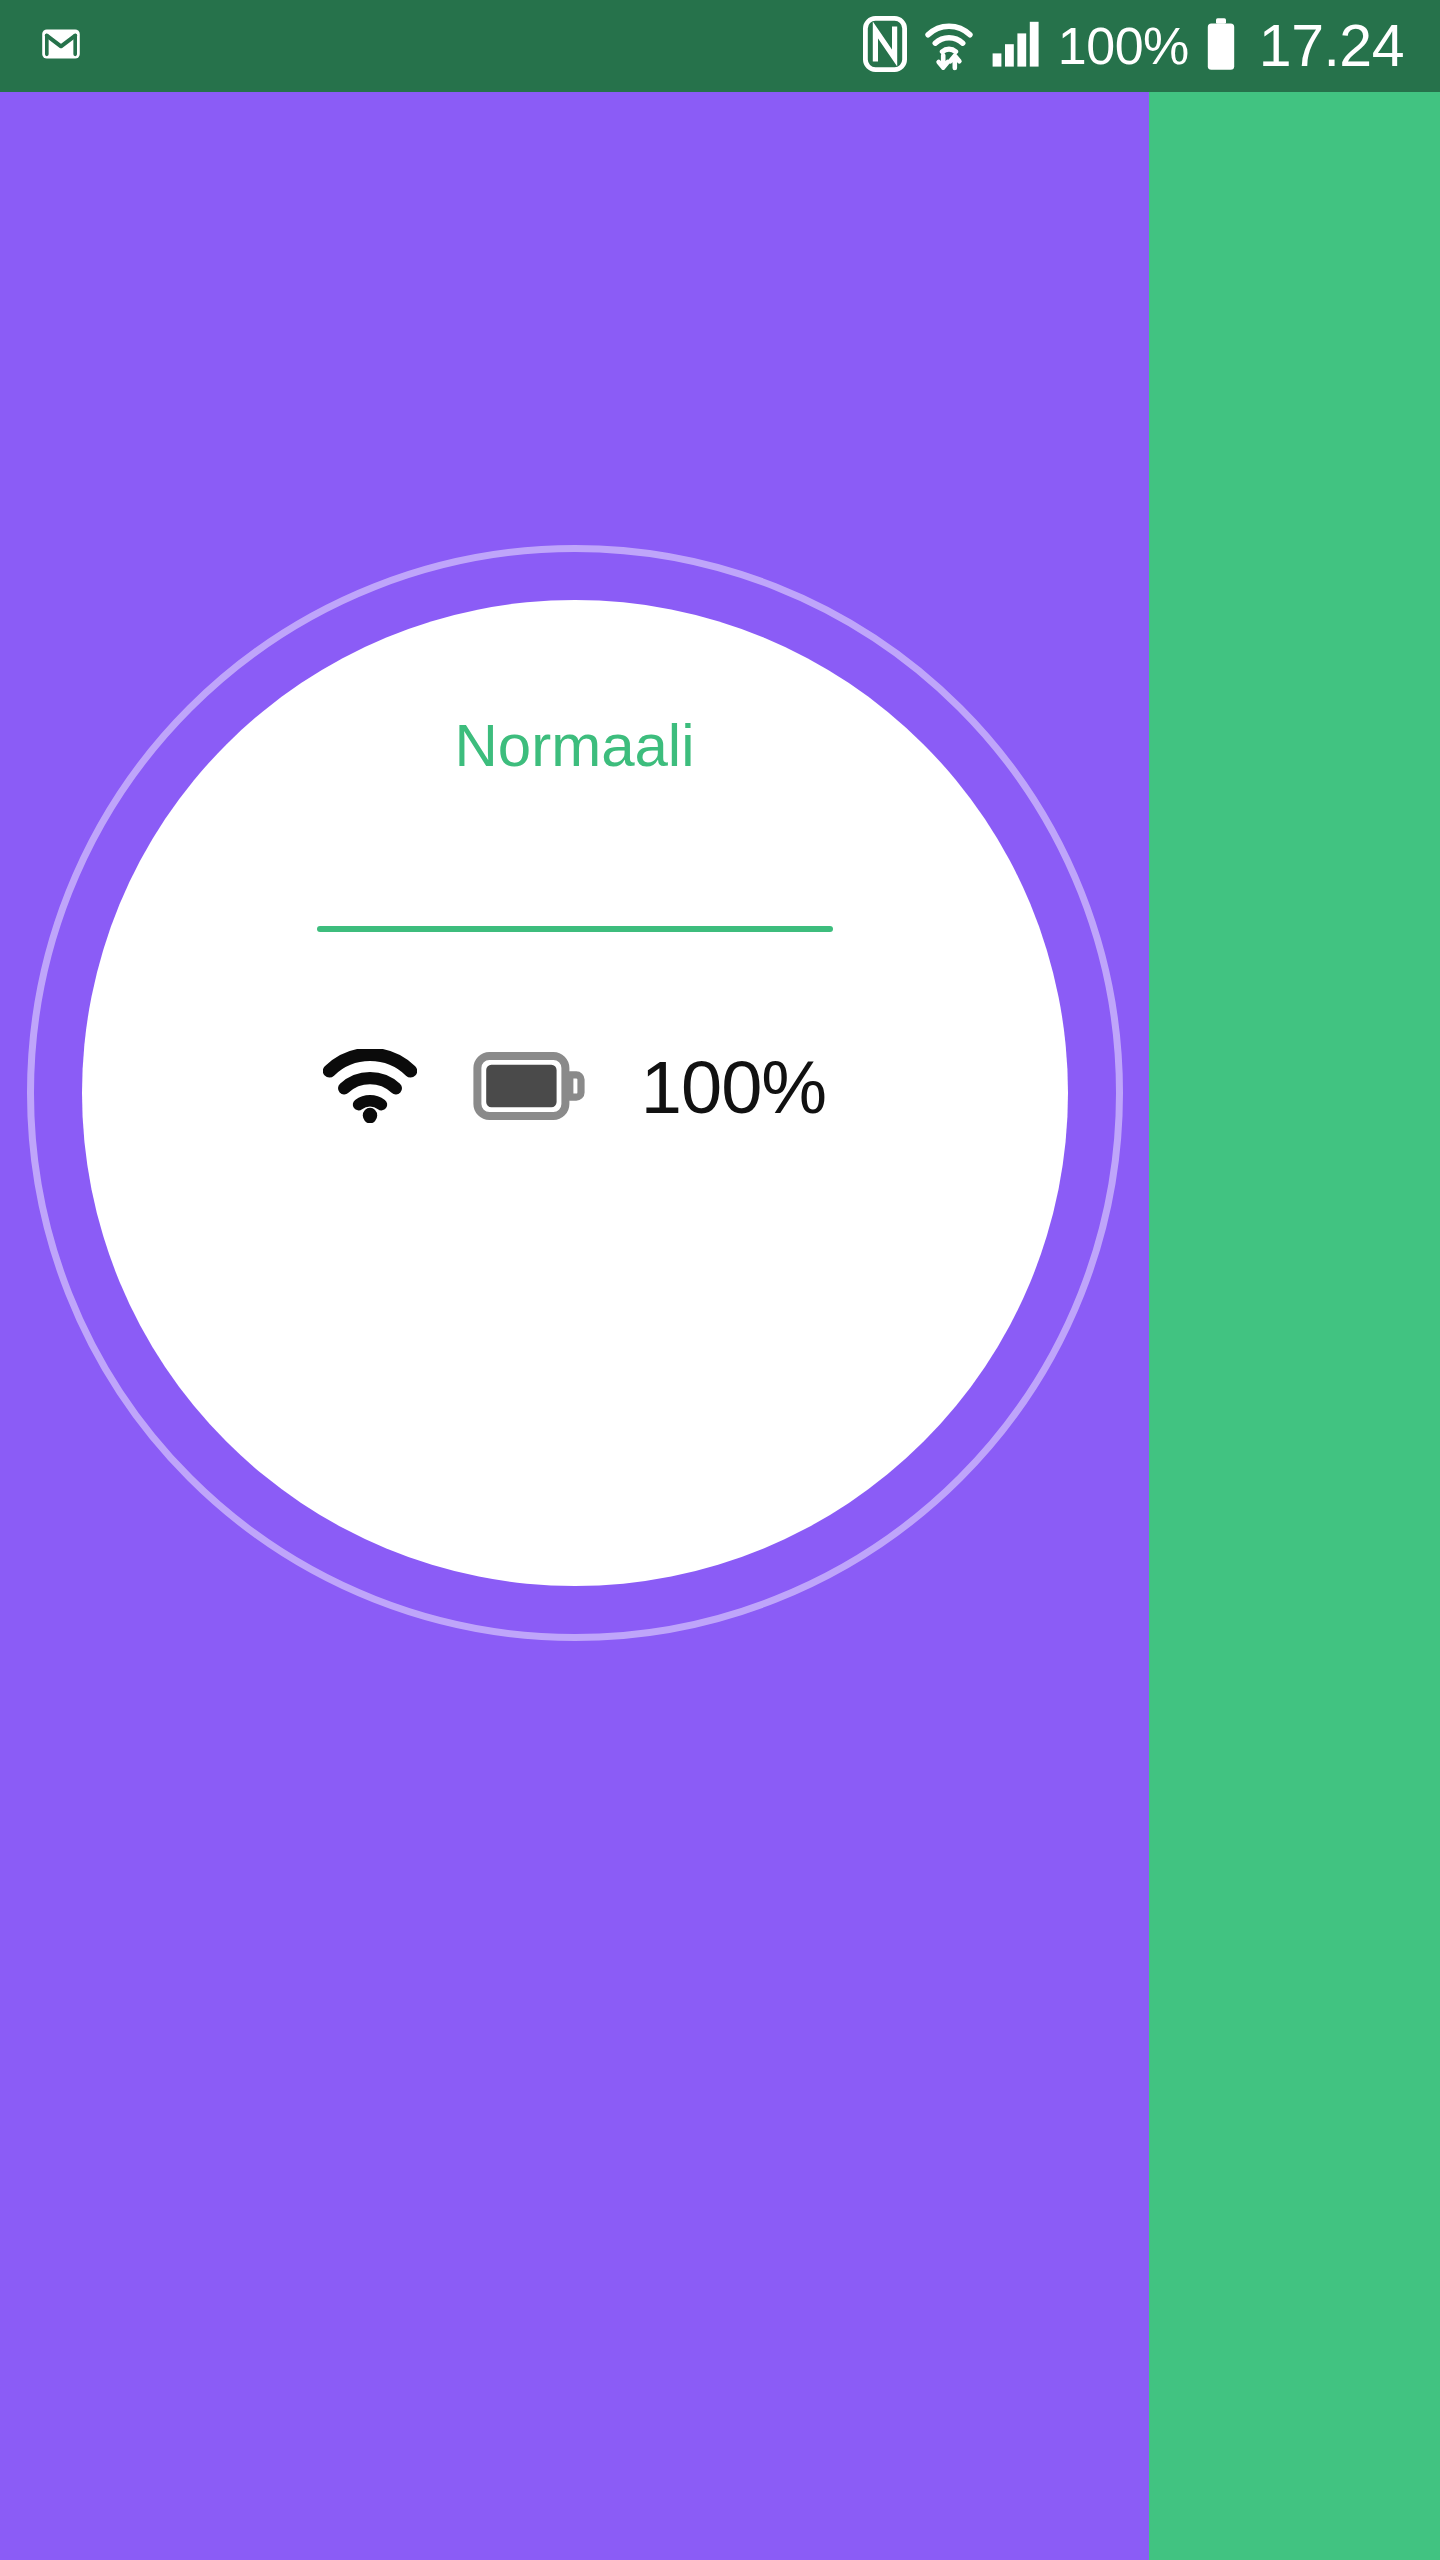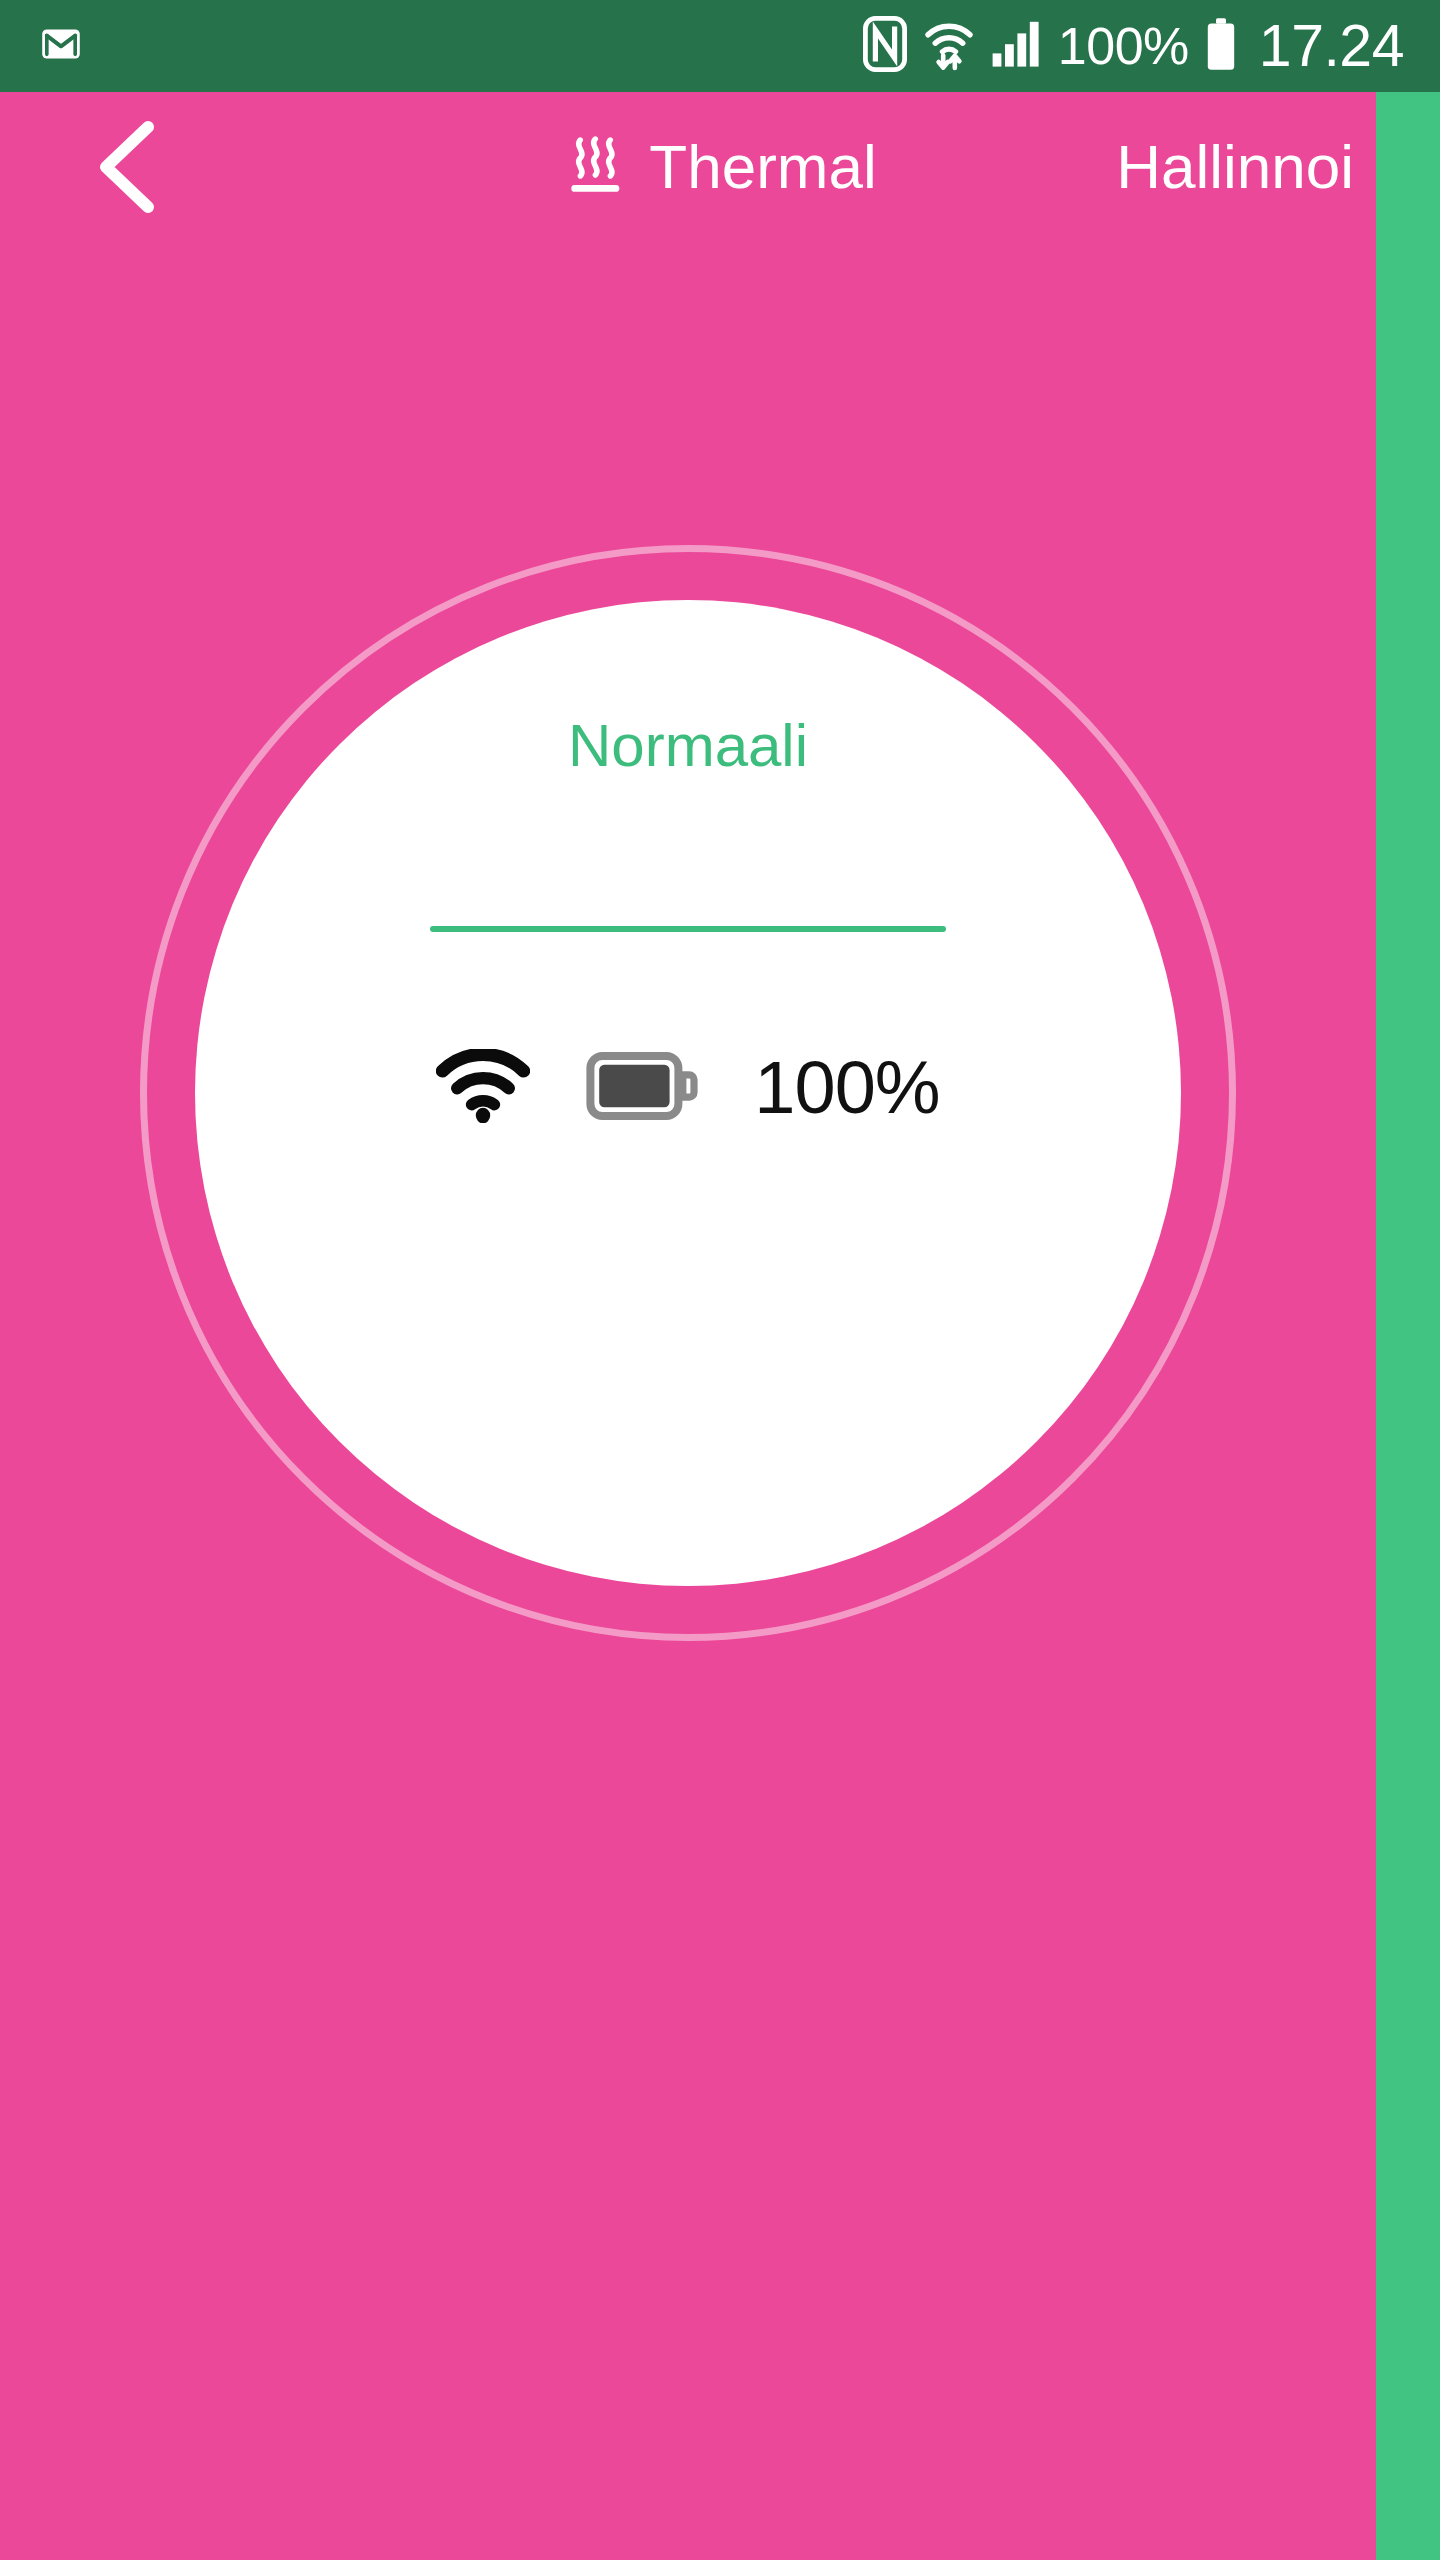--- a/index.html
+++ b/index.html
@@ -9,23 +9,23 @@
     width: 1440px;
     height: 2560px;
     overflow: hidden;
     background: #41c381;
     font-family: "Liberation Sans", sans-serif;
     -webkit-font-smoothing: antialiased;
   }
 
   #screen {
     position: relative;
-    width: 1376px;
+    width: 1149px;
     height: 2560px;
-    background: #ec4899;
+    background: #8b5cf6;
   }
 
   
   #status-bar {
     position: absolute;
     top: 0; left: 0;
     width: 1440px;
     height: 92px;
     background: #26724b;
     display: flex;
@@ -229,42 +229,20 @@
         <svg width="30" height="54" viewBox="0 0 15 27" aria-hidden="true">
           <rect x="5.0" y="0.6" width="5.0" height="2.8" rx="0.8" fill="#ffffff"></rect>
           <rect x="0.9" y="3.2" width="13.2" height="23.2" rx="1.8" fill="#ffffff"></rect>
         </svg>
       </span>
 
       <span class="sb-text" id="clock">17.24</span>
     </div>
   </div>
 
-  <div id="app-bar">
-
-    <div id="back-button">
-      <svg width="68" height="96" viewBox="0 0 34 48" aria-hidden="true">
-        <path d="M28 4 L7 24 L28 44" fill="none" stroke="#ffffff" stroke-width="6" stroke-linecap="round" stroke-linejoin="round"></path>
-      </svg>
-    </div>
-
-    <div id="appbar-title-group">
-      <span>
-        <svg width="64" height="72" viewBox="0 0 32 36" aria-hidden="true">
-          <path d="M8.5 5.5 C5.5 8.5 11.5 11.5 8.5 14.5 C5.5 17.5 11.5 20.5 8.5 23.5" fill="none" stroke="#ffffff" stroke-width="2.7" stroke-linecap="round"></path>
-          <path d="M16 5.0 C13 8.0 19 11.0 16 14.0 C13 17.0 19 20.0 16 23.0" fill="none" stroke="#ffffff" stroke-width="2.7" stroke-linecap="round"></path>
-          <path d="M23.5 5.5 C20.5 8.5 26.5 11.5 23.5 14.5 C20.5 17.5 26.5 20.5 23.5 23.5" fill="none" stroke="#ffffff" stroke-width="2.7" stroke-linecap="round"></path>
-          <rect x="4.0" y="28.0" width="24.0" height="3.4" rx="1.7" fill="#ffffff"></rect>
-        </svg>
-      </span>
-      <span id="appbar-title">Thermal</span>
-    </div>
-
-    <div id="manage-button">Hallinnoi</div>
-  </div>
 
   <div id="status-dial">
     <div id="dial-ring"></div>
 
     <div id="dial-face">
 
       <div id="dial-status-text">Normaali</div>
 
       <div id="dial-divider"></div>
 

